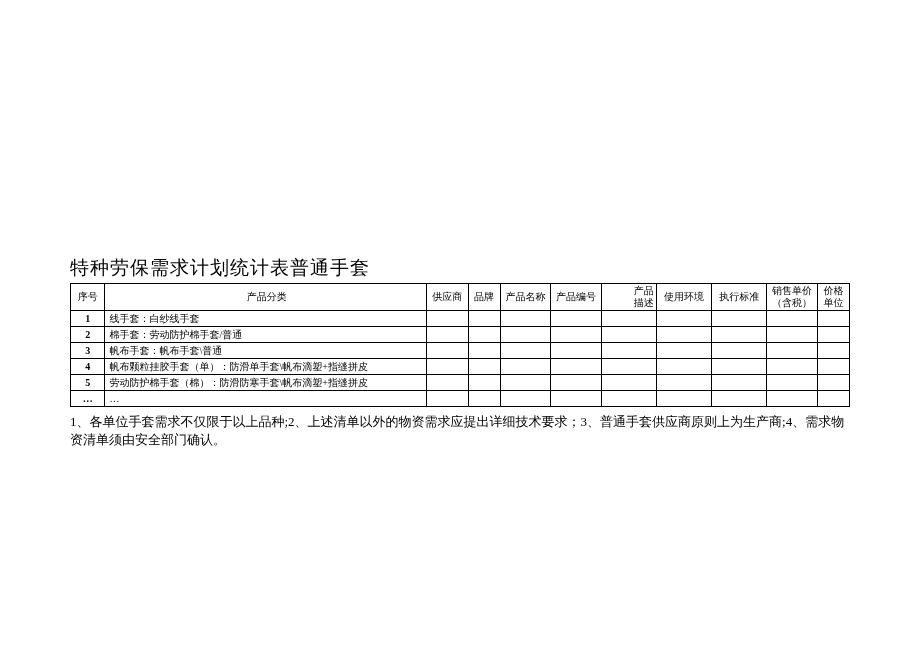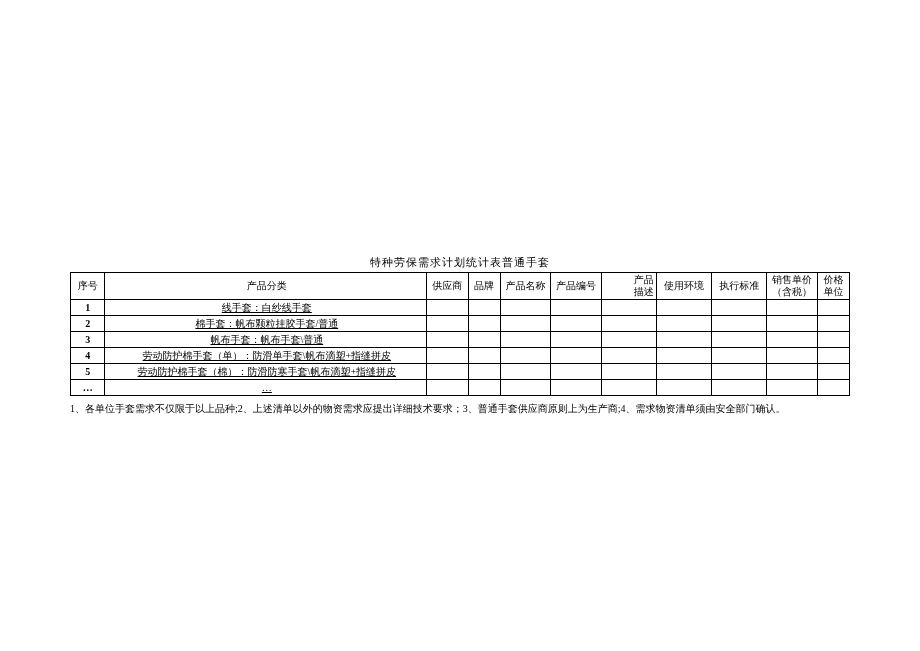--- a/index.html
+++ b/index.html
@@ -14,22 +14,21 @@
       height: 651px;
       position: relative;
     }
     .content {
       position: absolute;
       top: 255px;
       left: 70px;
       width: 780px;
     }
     .title {
-      text-align: center;
-      font-size: 11px;
+      font-size: 19px;
       font-weight: normal;
       margin-bottom: 2px;
       letter-spacing: 1px;
     }
     table {
       border-collapse: collapse;
       width: 100%;
       font-size: 10px;
     }
     th, td {
@@ -60,26 +59,25 @@
     .col-desc { width: 48px; padding-left: 32px; }
     .col-env { width: 48px; border-radius: 6px; }
     .col-std { width: 48px; }
     .col-price { width: 44px; }
     .col-unit { width: 28px; }
     td.seq {
       text-align: center;
       font-weight: bold;
     }
     td.category {
-      text-align: center;
+      text-align: left;
       padding-left: 4px;
-      text-decoration: underline;
     }
     .footnote {
-      font-size: 10px;
+      font-size: 13px;
       margin-top: 6px;
       line-height: 1.4;
     }
   </style>
 </head>
 <body>
 
 <div class="content">
   <div class="title">特种劳保需求计划统计表普通手套</div>
 
@@ -108,21 +106,21 @@
         <td></td>
         <td></td>
         <td></td>
         <td></td>
         <td></td>
         <td></td>
         <td></td>
       </tr>
       <tr>
         <td class="seq">2</td>
-        <td class="category">棉手套：帆布颗粒挂胶手套/普通</td>
+        <td class="category">棉手套：劳动防护棉手套/普通</td>
         <td></td>
         <td></td>
         <td></td>
         <td></td>
         <td></td>
         <td></td>
         <td></td>
         <td></td>
         <td></td>
       </tr>
@@ -134,21 +132,21 @@
         <td></td>
         <td></td>
         <td></td>
         <td></td>
         <td></td>
         <td></td>
         <td></td>
       </tr>
       <tr>
         <td class="seq">4</td>
-        <td class="category">劳动防护棉手套（单）：防滑单手套\帆布滴塑+指缝拼皮</td>
+        <td class="category">帆布颗粒挂胶手套（单）：防滑单手套\帆布滴塑+指缝拼皮</td>
         <td></td>
         <td></td>
         <td></td>
         <td></td>
         <td></td>
         <td></td>
         <td></td>
         <td></td>
         <td></td>
       </tr>

